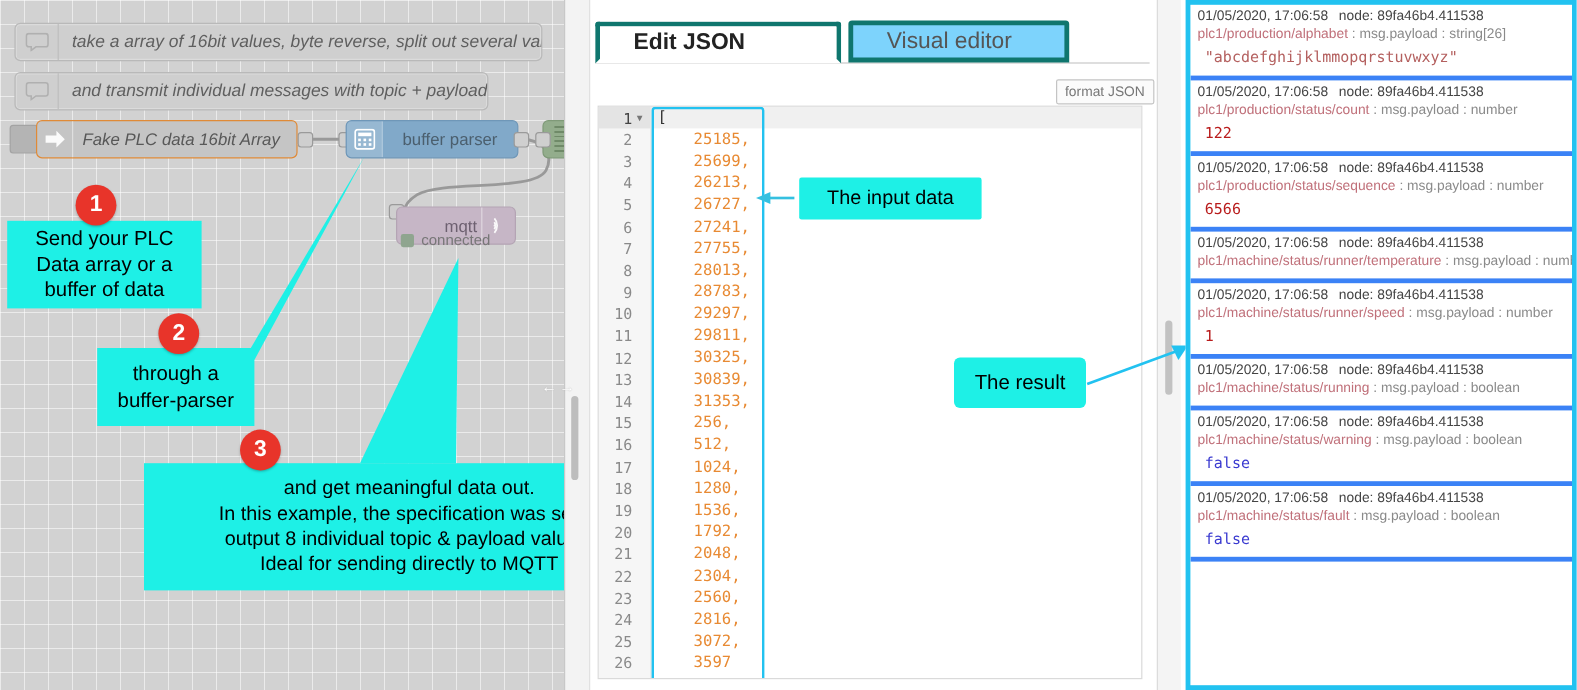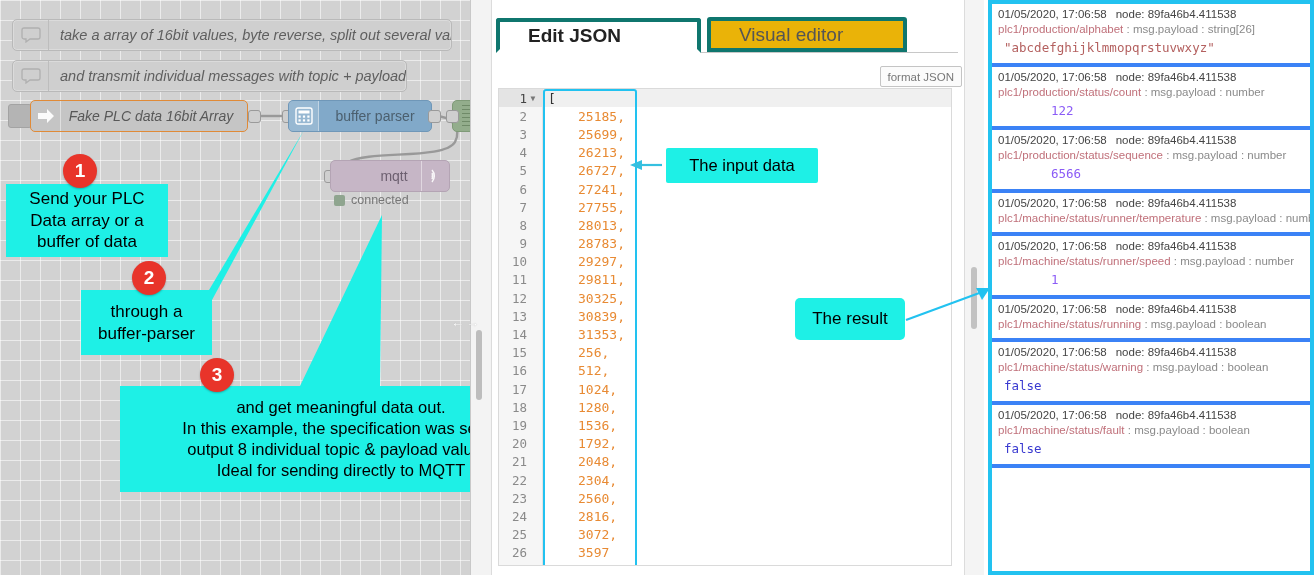--- a/index.html
+++ b/index.html
@@ -77,21 +77,21 @@
     left: 288px; top: 100px; width: 144px;
     background: #81a9c9; border: 1px solid #6f97b8;
   }
   #node-buffer .nicon {
     width: 30px; height: 100%; display: flex; align-items: center; justify-content: center;
     background: rgba(255,255,255,.18); border-right: 1px solid rgba(255,255,255,.4);
     border-radius: 4px 0 0 4px; flex: 0 0 30px;
   }
   #node-buffer .nlabel { flex: 1; text-align: center; font-size: 14px; color: #4b5f6e; }
   #node-mqtt {
-    left: 330px; top: 160px; width: 120px;
+    left: 330px; top: 172px; width: 100px;
     background: #c6b6c6; border: 1px solid #b4a4b4; padding-left: 28px;
   }
   #node-mqtt .nlabel {
     flex: 1; text-align: center; font-size: 14px; color: #6d6070; padding-left: 8px;
   }
   #node-mqtt .nicon {
     width: 28px; height: 100%; display: flex; align-items: center; justify-content: center;
     border-left: 1px solid rgba(255,255,255,.45); flex: 0 0 28px;
   }
   #node-mqtt-status {
@@ -147,21 +147,21 @@
   }
   .tab {
     height: 35px; display: flex; align-items: center; padding: 0 28px;
     border: 4px solid #0f766e; font-size: 19px; border-radius: 3px 3px 0 0;
   }
   #tab-edit-json {
     width: 205px; background: #fff; color: #222; font-weight: bold;
     border-bottom-color: #fff; margin-bottom: -1px;
   }
   #tab-visual-editor {
-    width: 200px; background: #eab308; color: #555; margin-left: 6px;
+    width: 184px; background: #7dd3fc; color: #555; margin-left: 6px;
   }
   #format-json-btn {
     position: absolute; right: 22px; top: 66px; height: 21px; padding: 0 7px;
     border: 1px solid #c4c4c4; background: #fbfbfb; color: #777;
     font-size: 11.5px; display: flex; align-items: center; border-radius: 2px;
   }
   #ace-editor {
     position: absolute; left: 6px; top: 88px; width: 454px; height: 478px;
     border: 1px solid #dadada; background: #fff; overflow: hidden;
     font-family: "DejaVu Sans Mono", monospace; font-size: 13px;
@@ -207,21 +207,21 @@
   .dbg-meta .node-id { margin-left: 9px; }
   .dbg-topic {
     font-size: 11.5px; color: #c0707a; white-space: nowrap; margin-bottom: 2px;
   }
   .dbg-topic .prop { color: #8a8a8a; }
   .dbg-value {
     font-family: "DejaVu Sans Mono", monospace; font-size: 12.5px;
     padding: 3px 0 2px 6px;
   }
   .v-string { color: #b4605f; }
-  .v-number { color: #8b5cf6; margin-left: 47px; }
+  .v-number { color: #b91c1c; }
   .v-boolean { color: #3a3ad0; }
 
   
   svg.wires { position: absolute; left: 0; top: 0; pointer-events: none; }
 </style>
 </head>
 <body>
 
 <div id="root">
 

